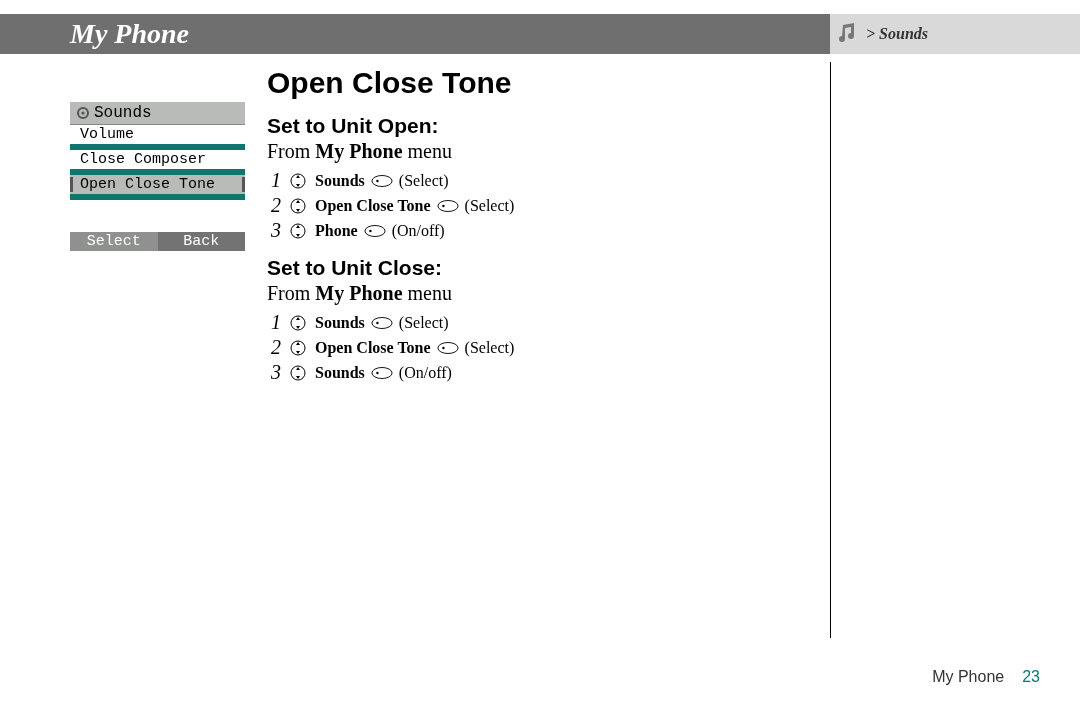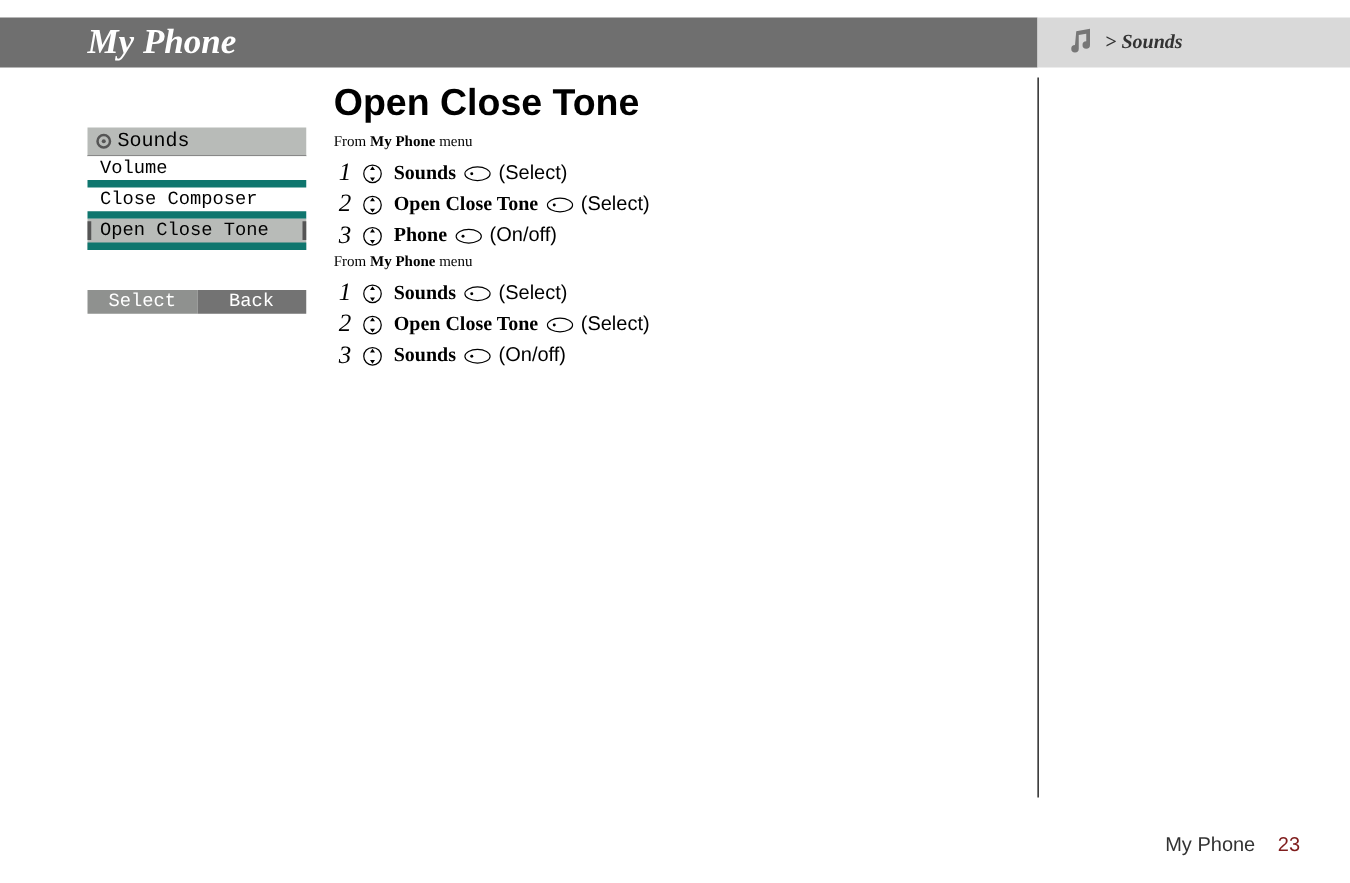--- a/index.html
+++ b/index.html
@@ -28,21 +28,21 @@
     width: 830px;
     display: flex;
     align-items: center;
   }
   .header-right {
     background: #d9d9d9;
     width: 250px;
     display: flex;
     align-items: center;
     gap: 6px;
-    padding-left: 22px;
+    padding-left: 4px;
   }
   .music-icon svg { display: block; }
   .breadcrumb-text {
     font-weight: bold;
     font-style: italic;
     color: #333;
     font-size: 16px;
   }
 
   .content {
@@ -113,21 +113,21 @@
   }
   h2 {
     font-family: Arial, Helvetica, sans-serif;
     font-weight: bold;
     font-size: 21px;
     margin-top: 14px;
     margin-bottom: 2px;
   }
   .from-line {
     font-family: Georgia, serif;
-    font-size: 12px;
+    font-size: 20px;
     margin-bottom: 6px;
   }
   .from-line b { font-family: Georgia, serif; }
   .steps { list-style:none; }
   .step {
     display:flex;
     align-items:center;
     gap:6px;
     font-size:16px;
     margin: 2px 0;
@@ -137,42 +137,42 @@
     font-style: italic;
     font-size: 20px;
     width: 14px;
     text-align:right;
   }
   .icon-box {
     width: 22px; height: 18px;
     display:flex; align-items:center; justify-content:center;
   }
   .step b { font-family: Georgia, serif; }
-  .step .plain { font-family: Liberation Sans, sans-serif; }
+  .step .plain { font-family: Liberation Serif, serif; }
 
   
   .divider {
     position:absolute;
     top: 62px;
     bottom: 68px;
     left: 830px;
     border-left: 1px solid #000;
   }
 
   .footer {
     position:absolute;
     bottom: 20px;
     right: 40px;
     font-family: Arial, Helvetica, sans-serif;
     font-size: 16px;
     color:#333;
     display:flex;
     gap:18px;
   }
-  .foot-num { color:#7f1d1d; }
+  .foot-num { color:#0f766e; }
 </style>
 </head>
 <body>
 
 <div class="header-bar">
   <div class="header-left">My Phone</div>
   <div class="header-right">
     <span class="music-icon">
       <svg width="26" height="26" viewBox="0 0 26 26">
         <path d="M9 4 L20 2 V15 A3 3 0 1 1 17 12 V6 L11 7 V18 A3 3 0 1 1 8 15 Z" fill="#777"></path>
@@ -201,20 +201,21 @@
     </div>
     <div class="ps-soft">
       <div>Select</div>
       <div>Back</div>
     </div>
   </div>
 
   <div class="instructions">
     <h1>Open Close Tone</h1>
 
+    <h2>Set to Unit Open:</h2>
     <div class="from-line">
       <span>From </span><b>My Phone</b><span> menu</span>
     </div>
     <ul class="steps">
       <li class="step">
         <span class="step-num">1</span>
         <span class="icon-box">
             <svg width="18" height="18" viewBox="0 0 18 18">
               <circle cx="9" cy="9" r="7" fill="none" stroke="#000" stroke-width="1"></circle>
               <path d="M9 3 L11 6 H7 Z M9 15 L7 12 H11 Z" fill="#000"></path>
@@ -258,20 +259,21 @@
         <span class="icon-box">
             <svg width="24" height="14" viewBox="0 0 24 14">
               <ellipse cx="12" cy="7" rx="11" ry="6" fill="none" stroke="#000"></ellipse>
               <circle cx="7" cy="7" r="1.3" fill="#000"></circle>
             </svg>
           </span>
         <span class="plain">(On/off)</span>
       </li>
     </ul>
 
+    <h2>Set to Unit Close:</h2>
     <div class="from-line">
       <span>From </span><b>My Phone</b><span> menu</span>
     </div>
     <ul class="steps">
       <li class="step">
         <span class="step-num">1</span>
         <span class="icon-box">
             <svg width="18" height="18" viewBox="0 0 18 18">
               <circle cx="9" cy="9" r="7" fill="none" stroke="#000" stroke-width="1"></circle>
               <path d="M9 3 L11 6 H7 Z M9 15 L7 12 H11 Z" fill="#000"></path>

